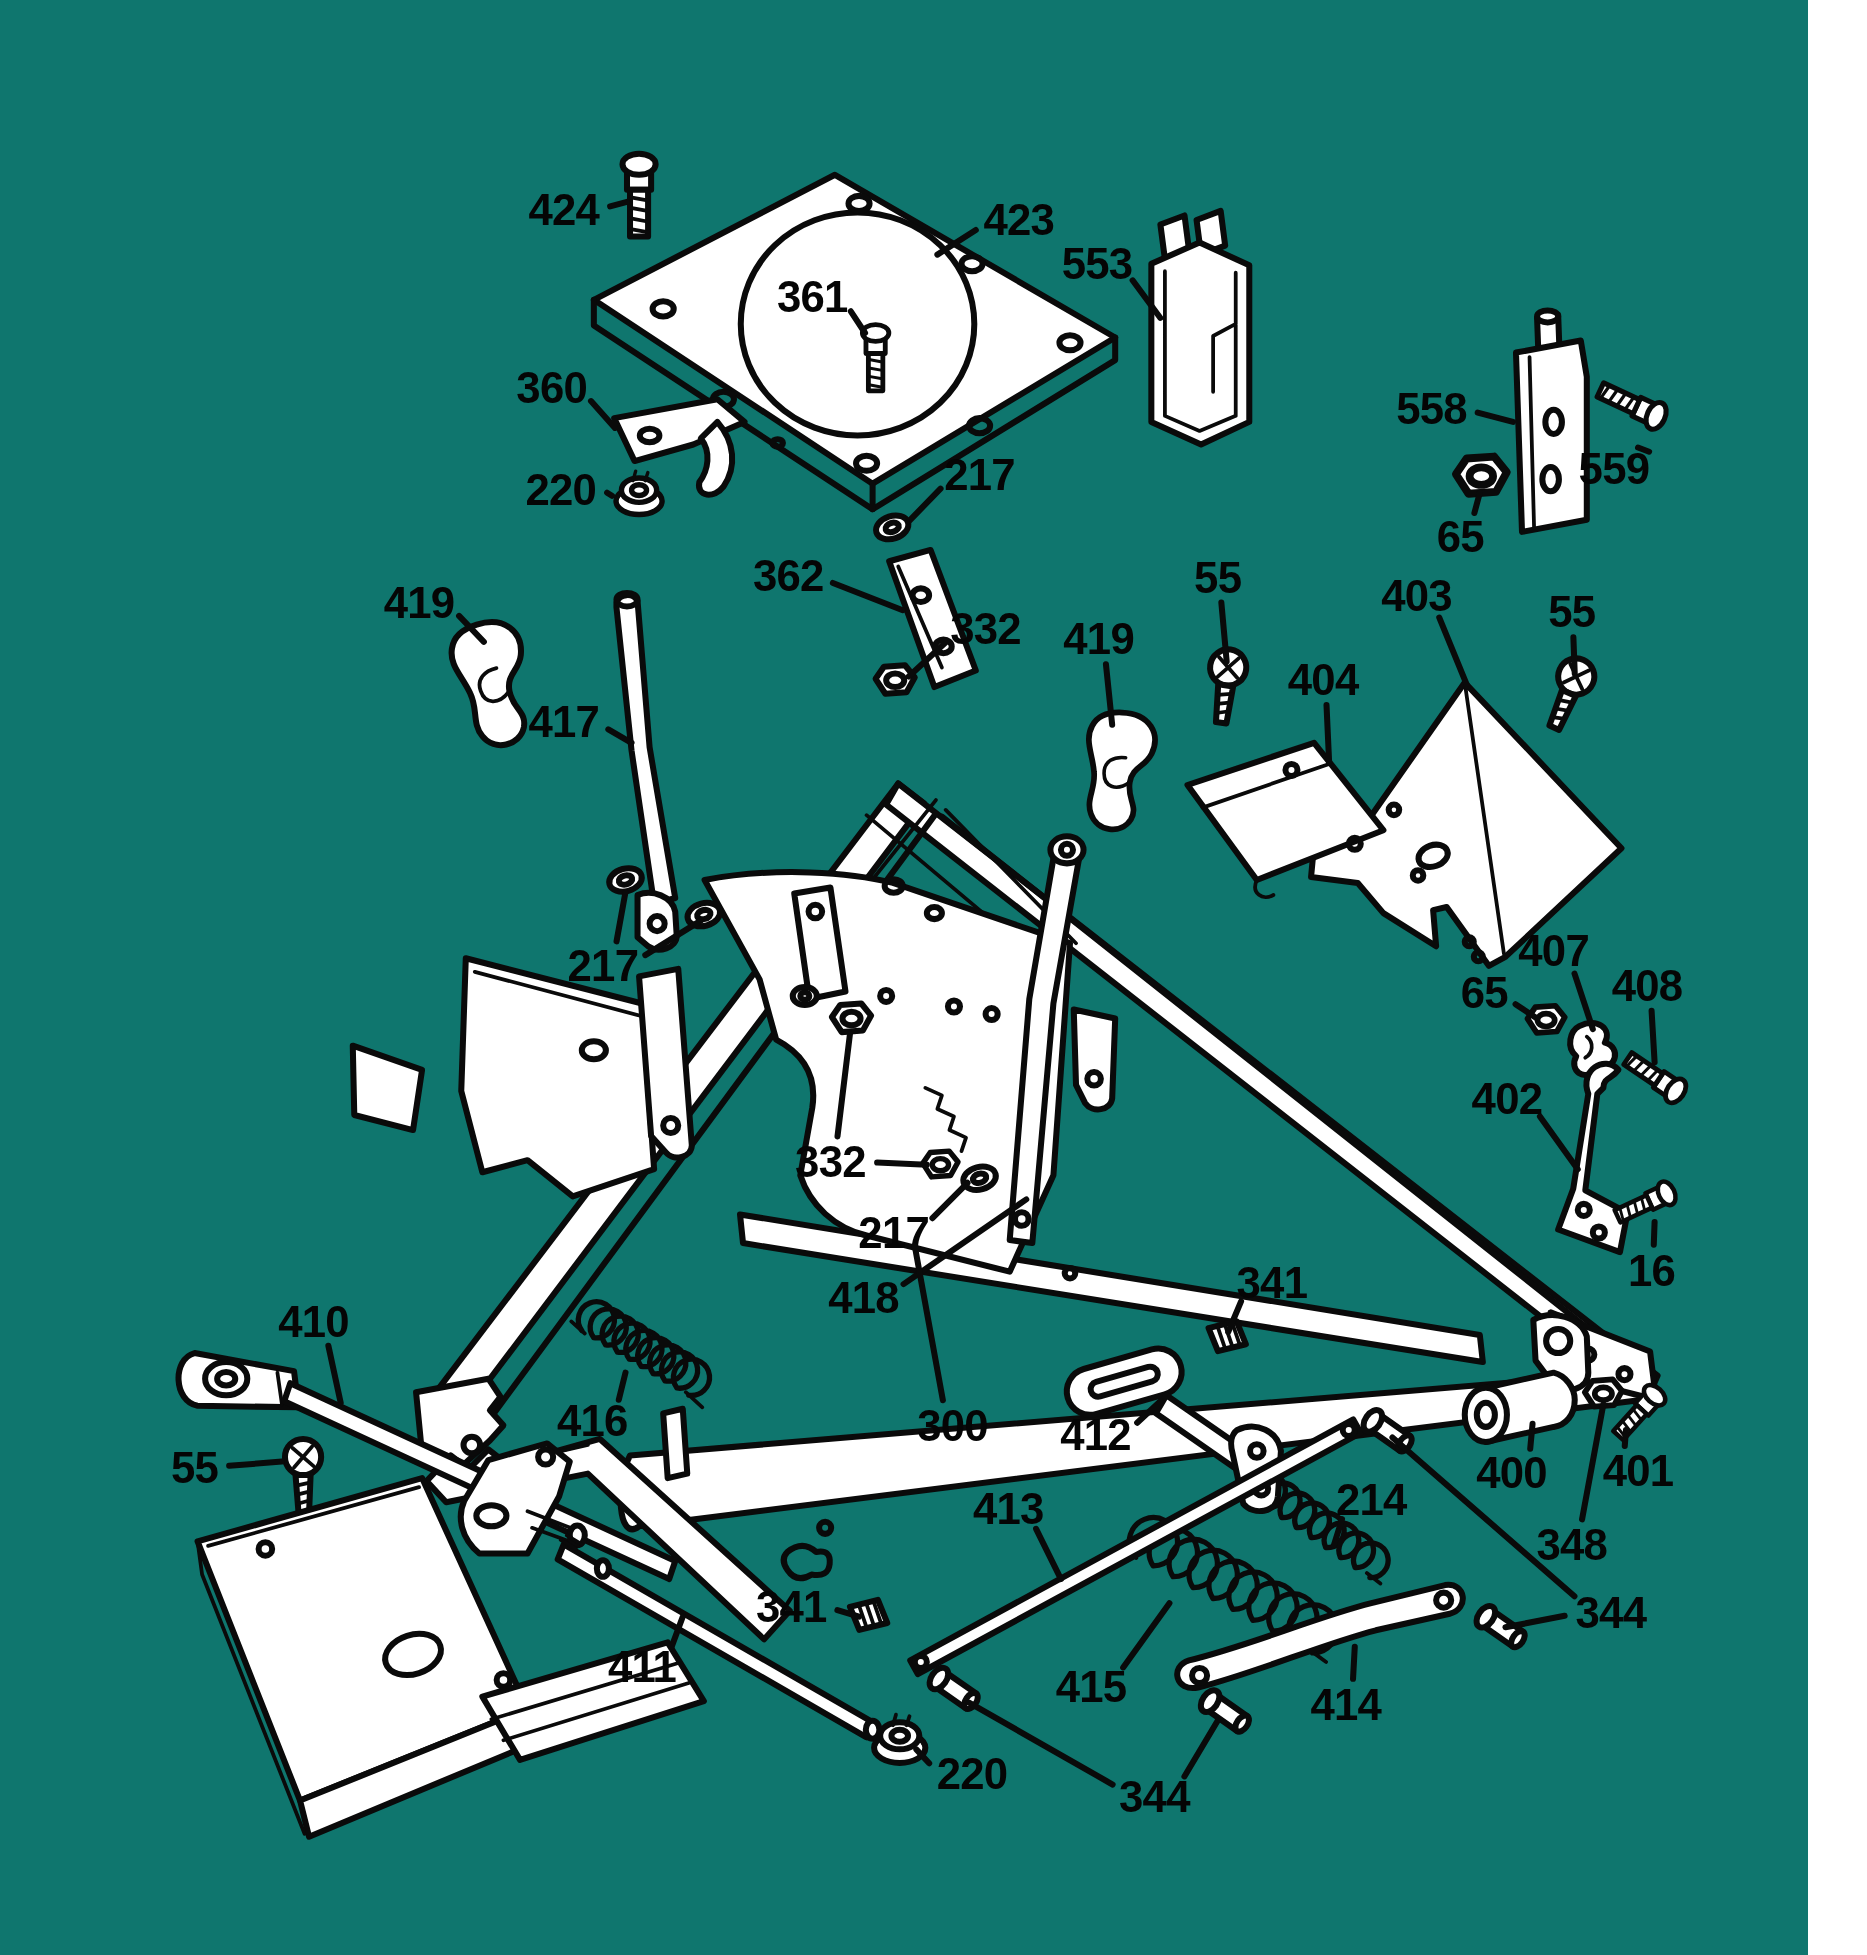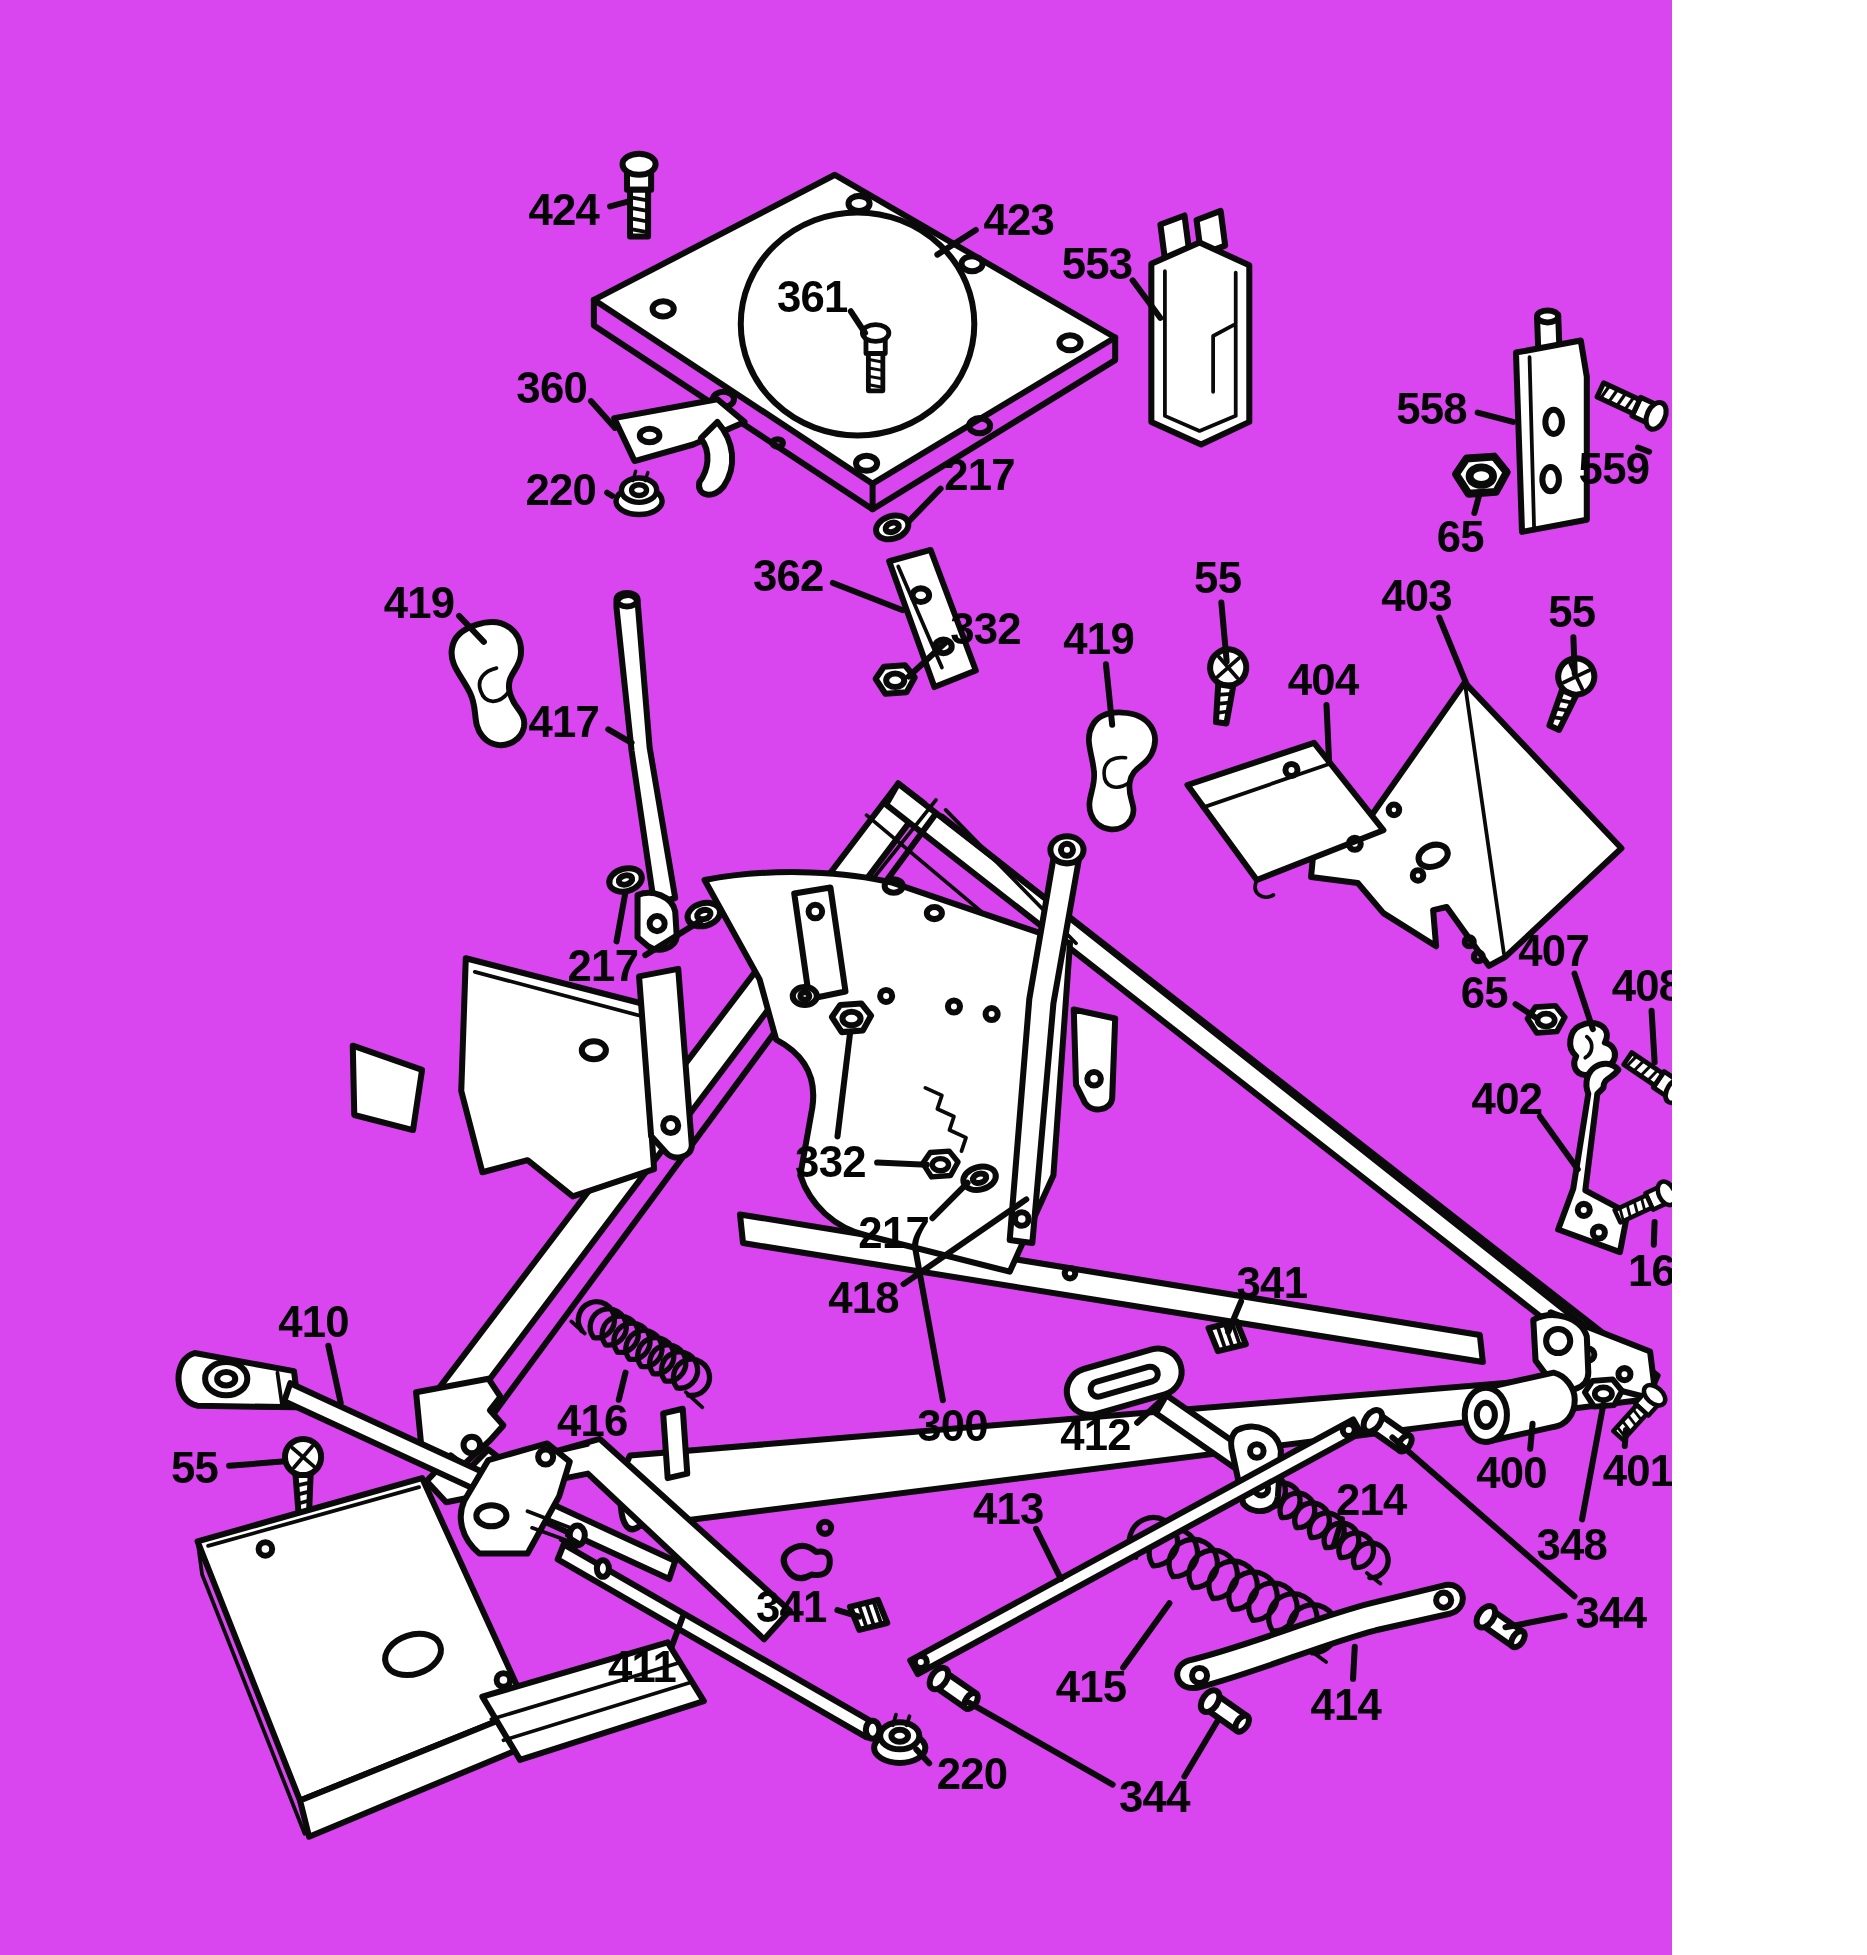--- a/index.html
+++ b/index.html
@@ -1,16 +1,16 @@
 <!DOCTYPE html>
 <html style="font-size:12px"><head>
 <meta charset="utf-8">
 <style>
   html,body{margin:0;padding:0;background:#ffffff;}
-  .stage{position:relative;width:1672px;height:1955px;background:#d946ef;overflow:hidden;
+  .stage{position:relative;width:1808px;height:1955px;background:#0f766e;overflow:hidden;
          font-family:"Liberation Sans", sans-serif;}
   svg{position:absolute;left:0;top:0;}
   
   .art path,.art line,.art ellipse,.art circle,.art polyline,.art rect{
     stroke:#0a0a0a;stroke-width:8;fill:none;stroke-linejoin:round;stroke-linecap:round;}
   .art .f{fill:#ffffff;}
   .art .thin{stroke-width:5;}
   .art .coil{stroke-width:7;fill:none;}
   .leader{stroke:#0a0a0a;stroke-width:4;fill:none;}
   .lbl{font:700 58px "Liberation Sans", sans-serif;fill:#050505;

